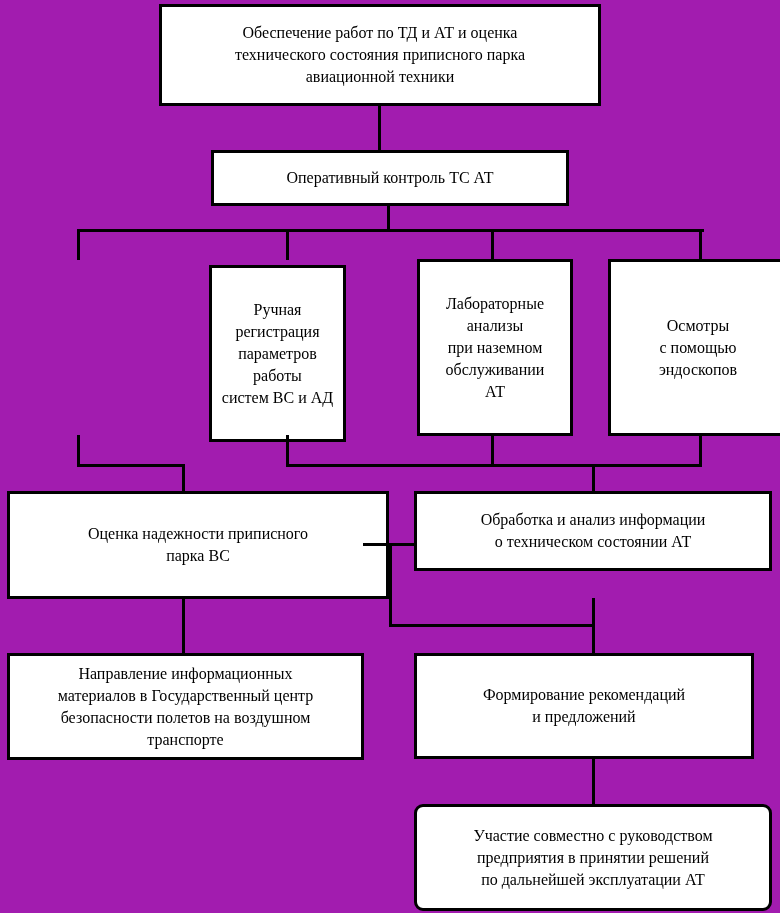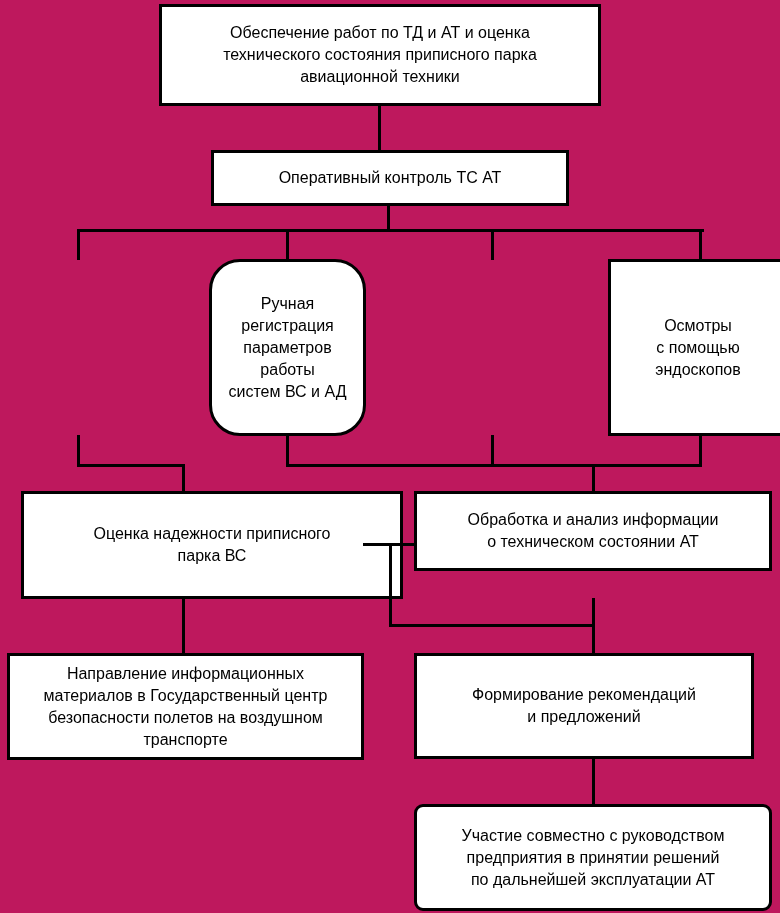--- a/index.html
+++ b/index.html
@@ -4,22 +4,22 @@
 <style>
   html, body {
     margin: 0;
     padding: 0;
     background: #ffffff;
   }
   #stage {
     position: relative;
     width: 780px;
     height: 913px;
-    background: #be185d;
-    font-family: Liberation Sans, sans-serif;
+    background: #a21caf;
+    font-family: Liberation Serif, serif;
     color: #000000;
     overflow: hidden;
   }
   .node {
     position: absolute;
     box-sizing: border-box;
     border: 3px solid #000000;
     background: #ffffff;
     display: flex;
     align-items: center;
@@ -31,24 +31,24 @@
     padding: 2px 6px;
   }
   .edge {
     position: absolute;
     background: #000000;
   }
   
   #n-provision            { left:159px; top:4px;   width:442px; height:102px; }
   #n-operational-control  { left:211px; top:150px; width:358px; height:56px;  }
   #n-flight-data          { left:3px;   top:259px; width:156px; height:177px; }
-  #n-manual-registration  { left:209px; top:259px; width:157px; height:177px;border-radius:31px; }
+  #n-manual-registration  { left:209px; top:265px; width:137px; height:177px; }
   #n-lab-analysis         { left:417px; top:259px; width:156px; height:177px; }
   #n-endoscope-inspection { left:608px; top:259px; width:180px; height:177px; }
-  #n-reliability          { left:21px;   top:491px; width:382px; height:108px; }
+  #n-reliability          { left:7px;   top:491px; width:382px; height:108px; }
   #n-info-processing      { left:414px; top:491px; width:358px; height:80px; }
   #n-info-materials       { left:7px;   top:653px; width:357px; height:107px; }
   #n-recommendations      { left:414px; top:653px; width:340px; height:106px; }
   #n-participation        { left:414px; top:804px; width:358px; height:107px;border-radius:9px; }
 </style>
 </head>
 <body>
 
 <div id="stage">
 
@@ -58,20 +58,25 @@
 
   <div class="node" id="n-operational-control">Оперативный контроль ТС АТ</div>
 
 
   <div class="node" id="n-manual-registration">Ручная
 регистрация
 параметров
 работы
 систем ВС и АД</div>
 
+  <div class="node" id="n-lab-analysis">Лабораторные
+анализы
+при наземном
+обслуживании
+АТ</div>
 
   <div class="node" id="n-endoscope-inspection">Осмотры
 с помощью
 эндоскопов</div>
 
   <div class="node" id="n-reliability">Оценка надежности приписного
 парка ВС</div>
 
   <div class="node" id="n-info-processing">Обработка и анализ информации
 о техническом состоянии АТ</div>

